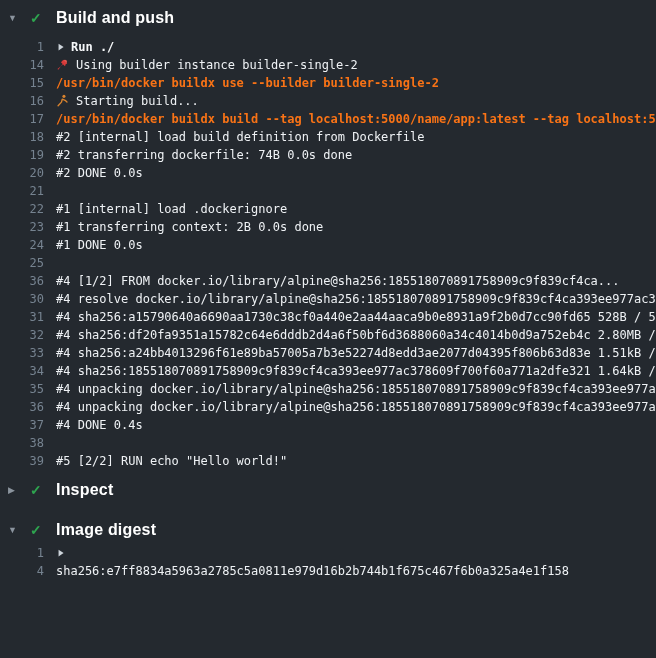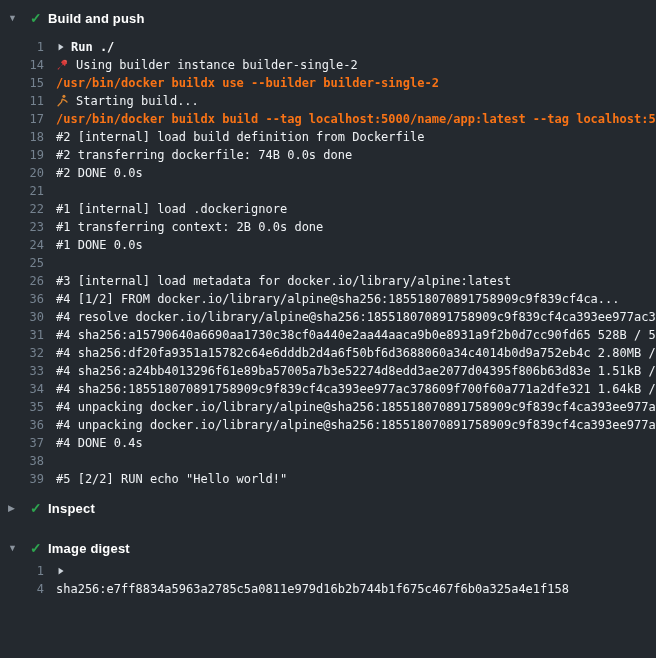--- a/index.html
+++ b/index.html
@@ -30,24 +30,24 @@
   .check {
     width: 16px;
     margin-left: 6px;
     color: #2ea44f;
     font-weight: bold;
     font-size: 14px;
     line-height: 1;
     flex: none;
   }
   .section-title {
-    margin-left: 2px;
+    margin-left: 10px;
     color: #ffffff;
     font-weight: bold;
-    font-size: 13px;
+    font-size: 16px;
     letter-spacing: 0.2px;
   }
 
   .section-lines { margin-top: 8px; }
   .section:last-child .section-lines { margin-top: 2px; }
   .section:nth-child(2) .section-header { margin-top: 8px; }
   .section:nth-child(3) .section-header { margin-top: 16px; }
 
   .line {
     display: flex;
@@ -102,21 +102,21 @@
                 <path fill="#d93a3a" d="M9 2.2l4.8 4.8-1.9.7-.8 2.6-2.9-2.9-5.4 7-1-1 7-5.4-2.7-2.7z"></path>
               </svg></span><span class="tc">Using builder instance builder-single-2</span></span>
   </div>
 
   <div class="line command">
     <span class="num">15</span>
     <span class="text"><span class="tc">/usr/bin/docker buildx use --builder builder-single-2</span></span>
   </div>
 
   <div class="line">
-    <span class="num">11</span>
+    <span class="num">16</span>
     <span class="text"><span class="ico runner-icon"><svg width="13" height="13" viewBox="0 0 16 16">
                 <circle cx="9.8" cy="2.9" r="1.9" fill="#d9832e"></circle>
                 <path d="M2.6 14.4l4.1-4.4 1-3.6 3.5 1.4 2.3 2.1" stroke="#d9832e" stroke-width="1.7" fill="none" stroke-linecap="round" stroke-linejoin="round"></path>
               </svg></span><span class="tc">Starting build...</span></span>
   </div>
 
   <div class="line command">
     <span class="num">17</span>
     <span class="text"><span class="tc">/usr/bin/docker buildx build --tag localhost:5000/name/app:latest --tag localhost:50</span></span>
   </div>
@@ -154,24 +154,20 @@
   <div class="line">
     <span class="num">24</span>
     <span class="text"><span class="tc">#1 DONE 0.0s</span></span>
   </div>
 
   <div class="line">
     <span class="num">25</span>
     <span class="text"><span class="tc"></span></span>
   </div>
 
-  <div class="line">
-    <span class="num">26</span>
-    <span class="text"><span class="tc">#3 [internal] load metadata for docker.io/library/alpine:latest</span></span>
-  </div>
 
 
 
   <div class="line">
     <span class="num">36</span>
     <span class="text"><span class="tc">#4 [1/2] FROM docker.io/library/alpine@sha256:185518070891758909c9f839cf4ca...</span></span>
   </div>
 
   <div class="line">
     <span class="num">30</span>

